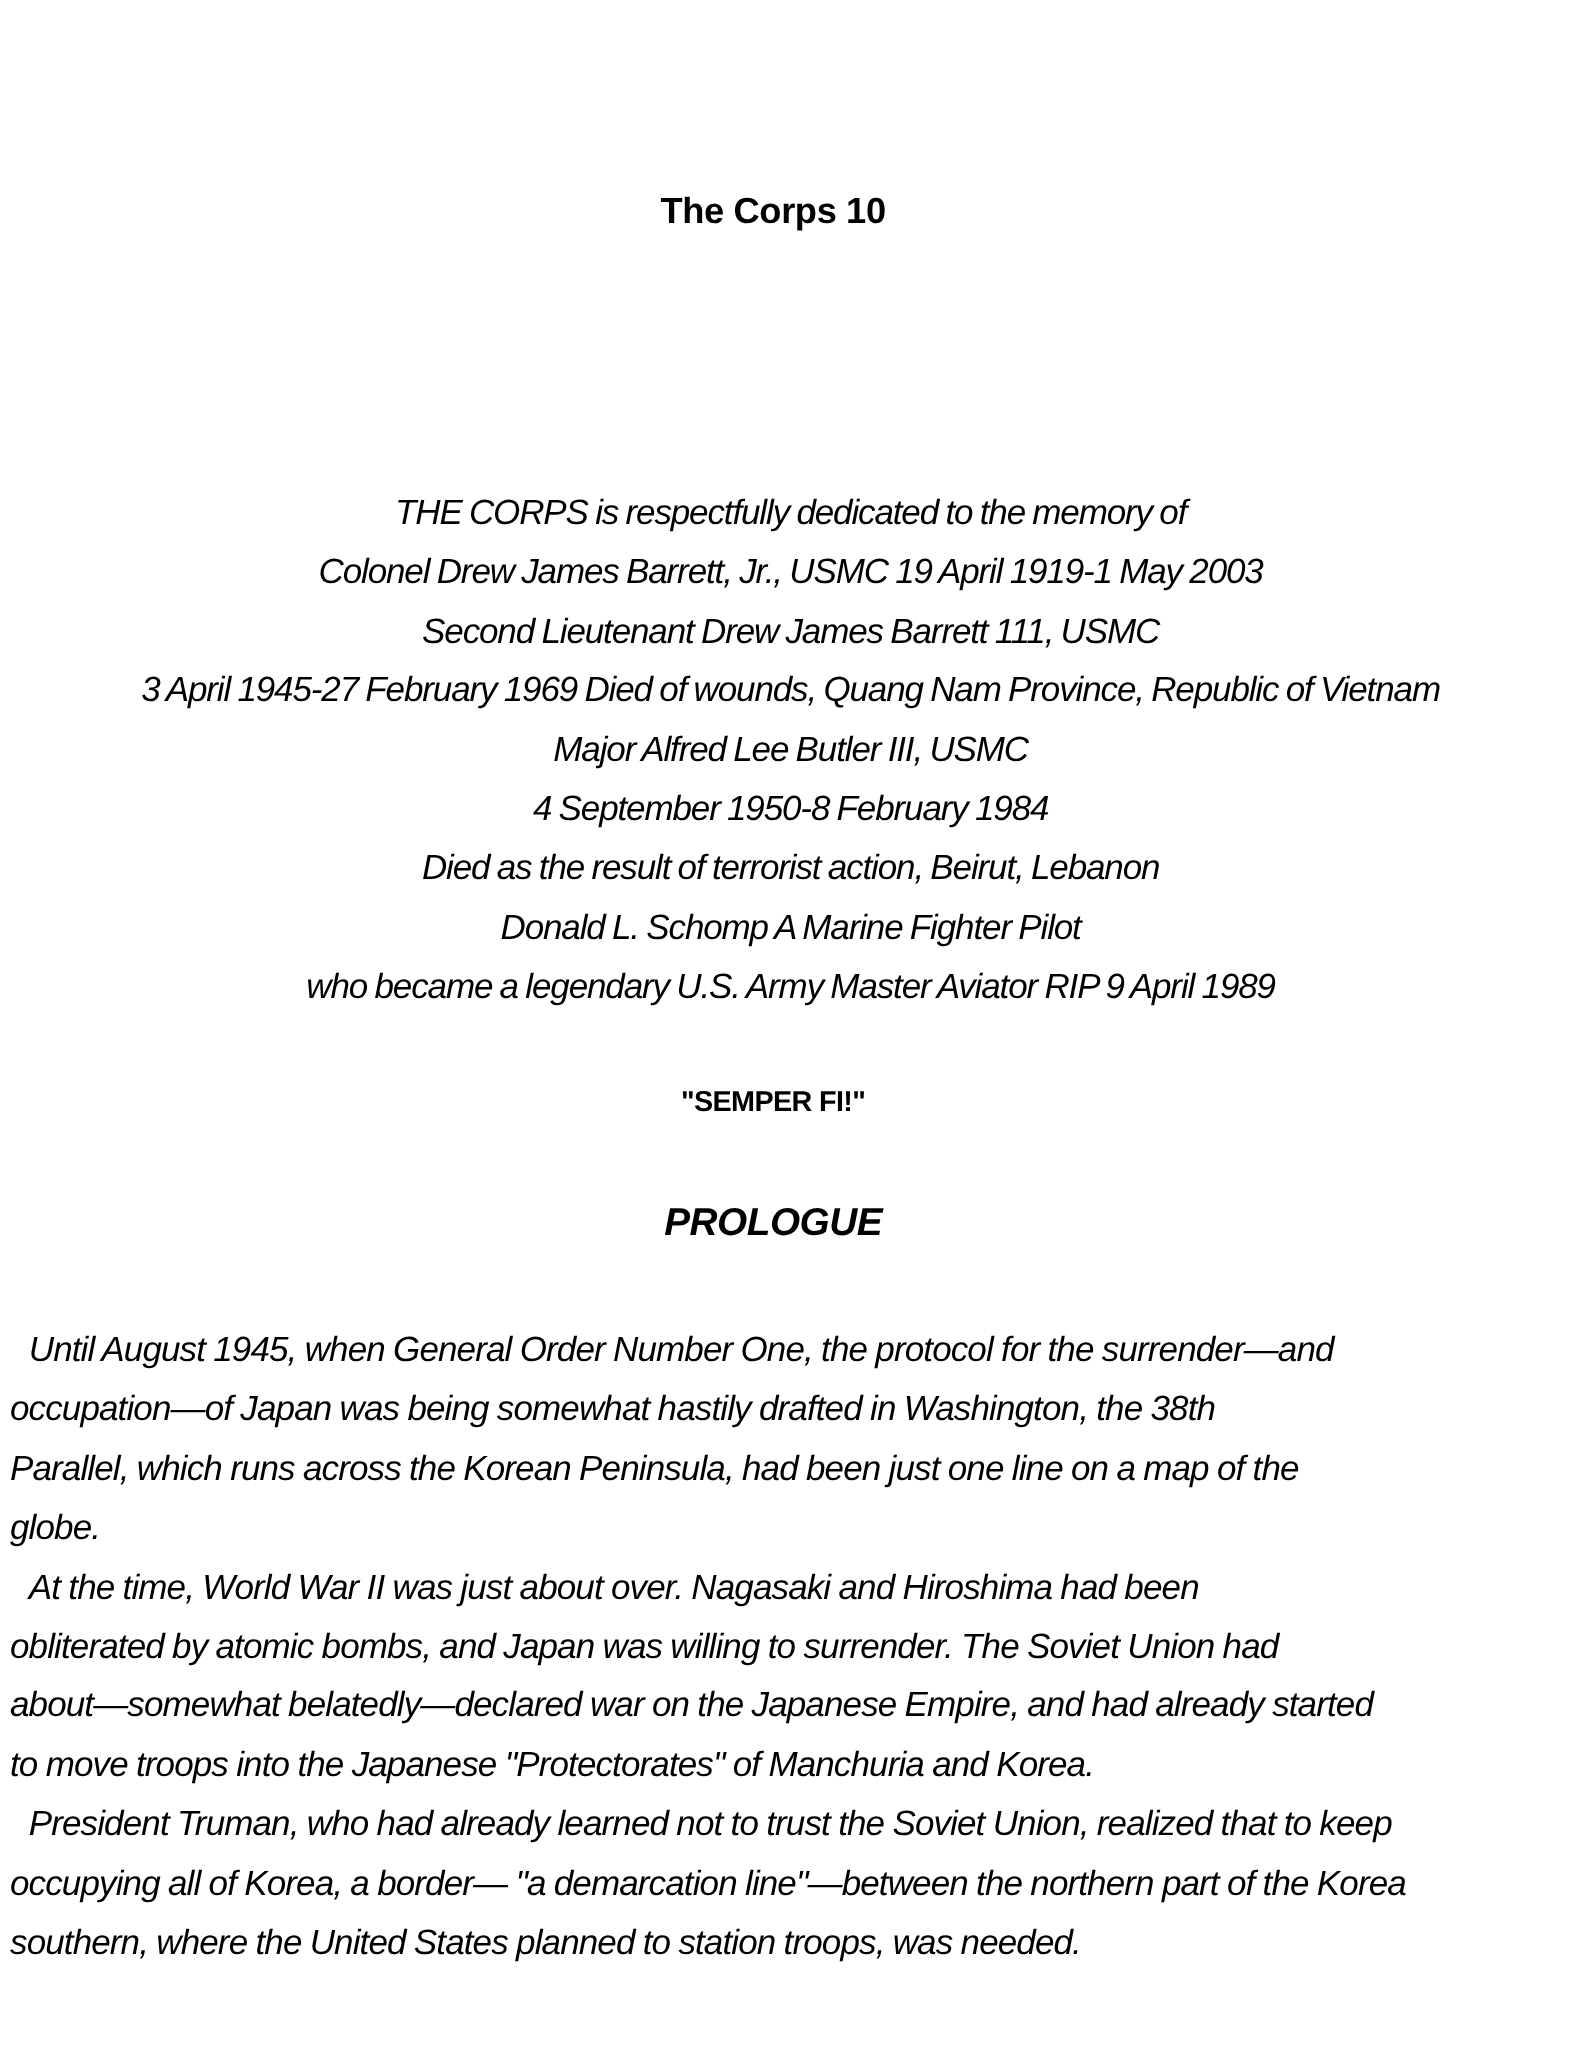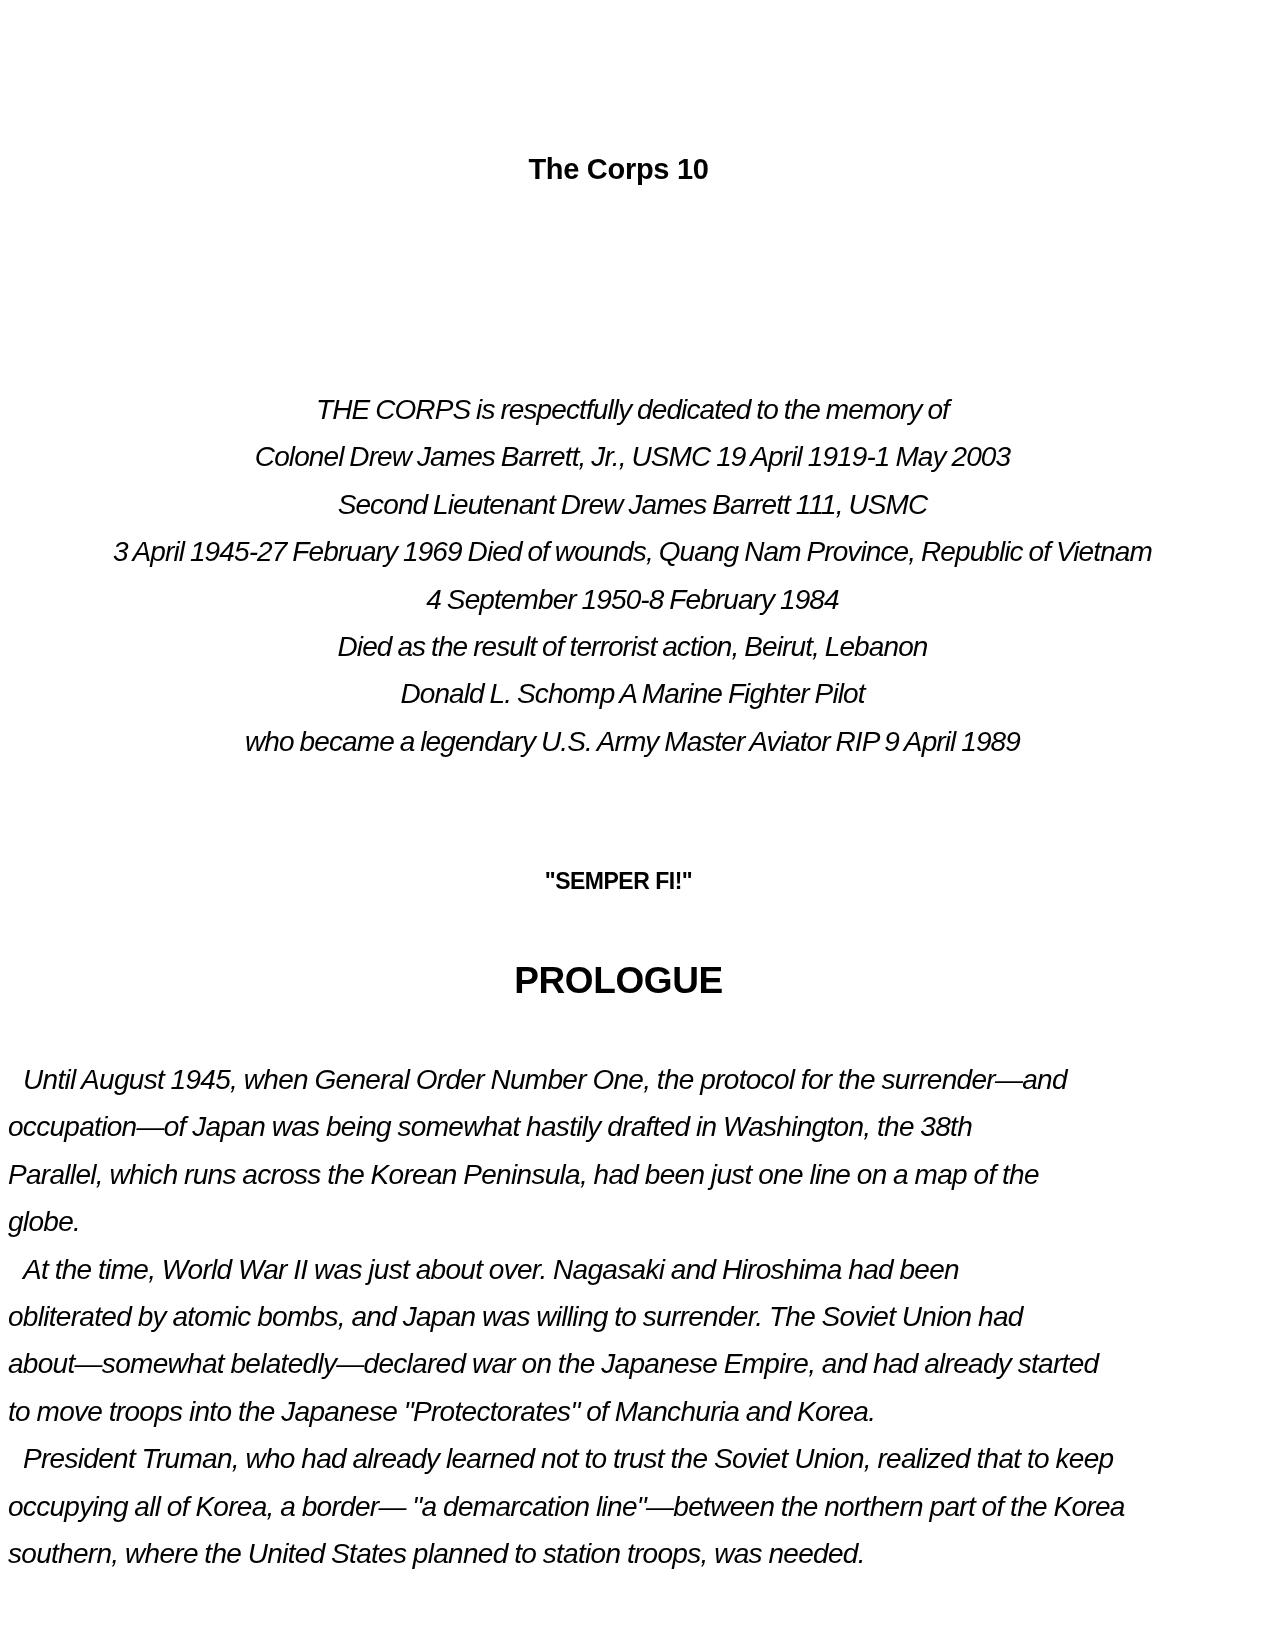--- a/index.html
+++ b/index.html
@@ -58,22 +58,23 @@
     font-size: 23px;
     letter-spacing: -0.5px;
   }
   .heading {
     position: absolute;
     left: 0;
     top: 960px;
     width: 1237px;
     text-align: center;
     font-weight: bold;
-    font-size: 37px;
+    font-size: 31px;
     letter-spacing: -0.4px;
+    font-style: italic;
   }
 
   .prose {
     position: absolute;
     left: 8px;
     top: 1056px;
     width: 1267px;
     font-style: italic;
     font-size: 28px;
     line-height: 47.4px;
@@ -95,20 +96,21 @@
 
   <div class="title-block">
     <div>The Corps 10</div>
   </div>
 
   <div class="dedication">
     <div>THE CORPS is respectfully dedicated to the memory of</div>
     <div>Colonel Drew James Barrett, Jr., USMC 19 April 1919-1 May 2003</div>
     <div>Second Lieutenant Drew James Barrett 111, USMC</div>
     <div>3 April 1945-27 February 1969 Died of wounds, Quang Nam Province, Republic of Vietnam</div>
+    <div>Major Alfred Lee Butler III, USMC</div>
     <div>4 September 1950-8 February 1984</div>
     <div>Died as the result of terrorist action, Beirut, Lebanon</div>
     <div>Donald L. Schomp A Marine Fighter Pilot</div>
     <div>who became a legendary U.S. Army Master Aviator RIP 9 April 1989</div>
   </div>
 
   <div class="motto">"SEMPER FI!"</div>
 
   <div class="heading">PROLOGUE</div>
 

